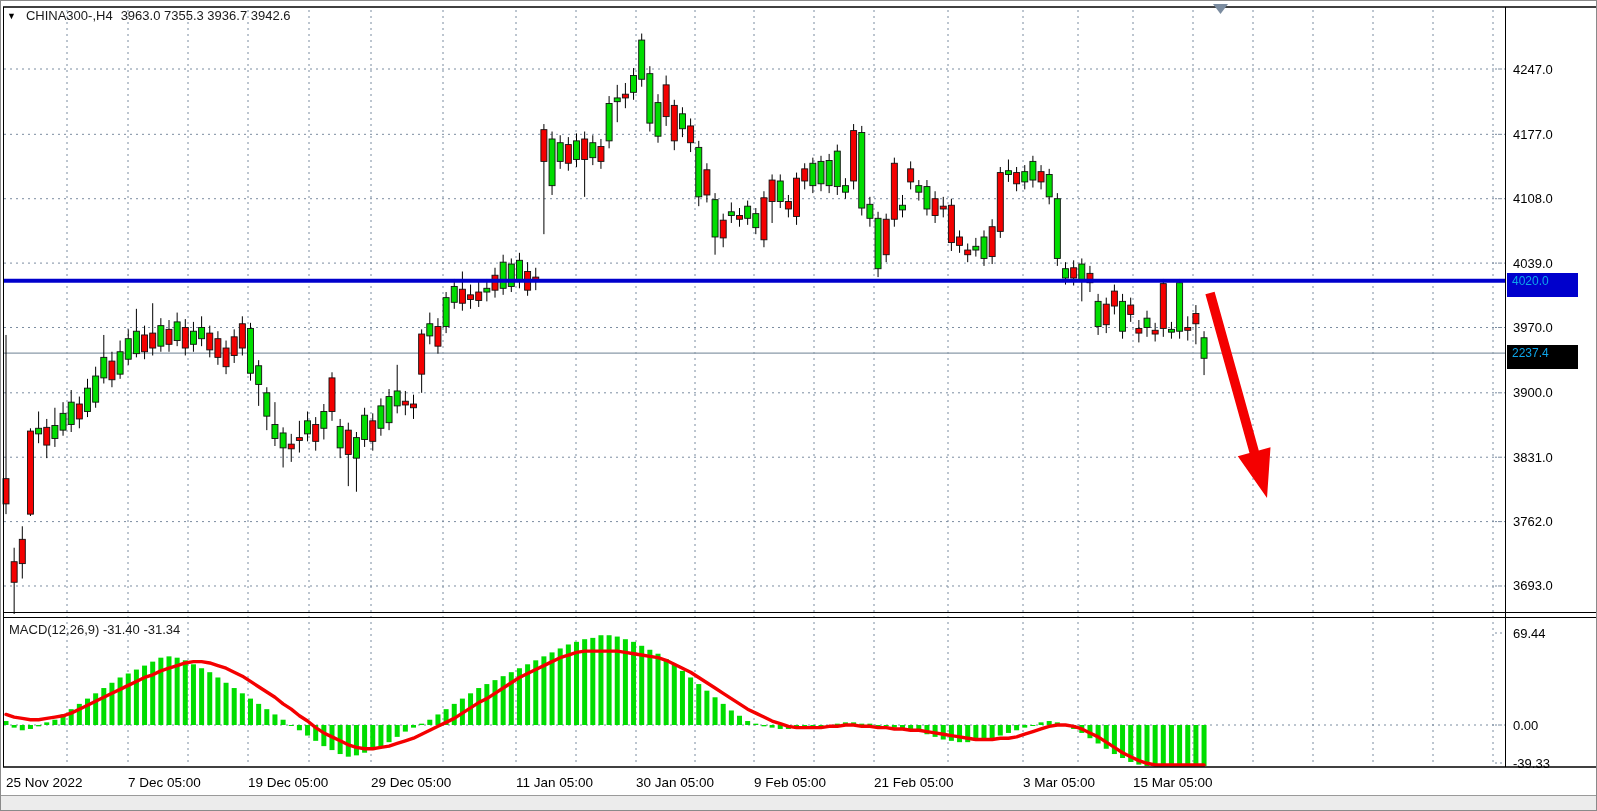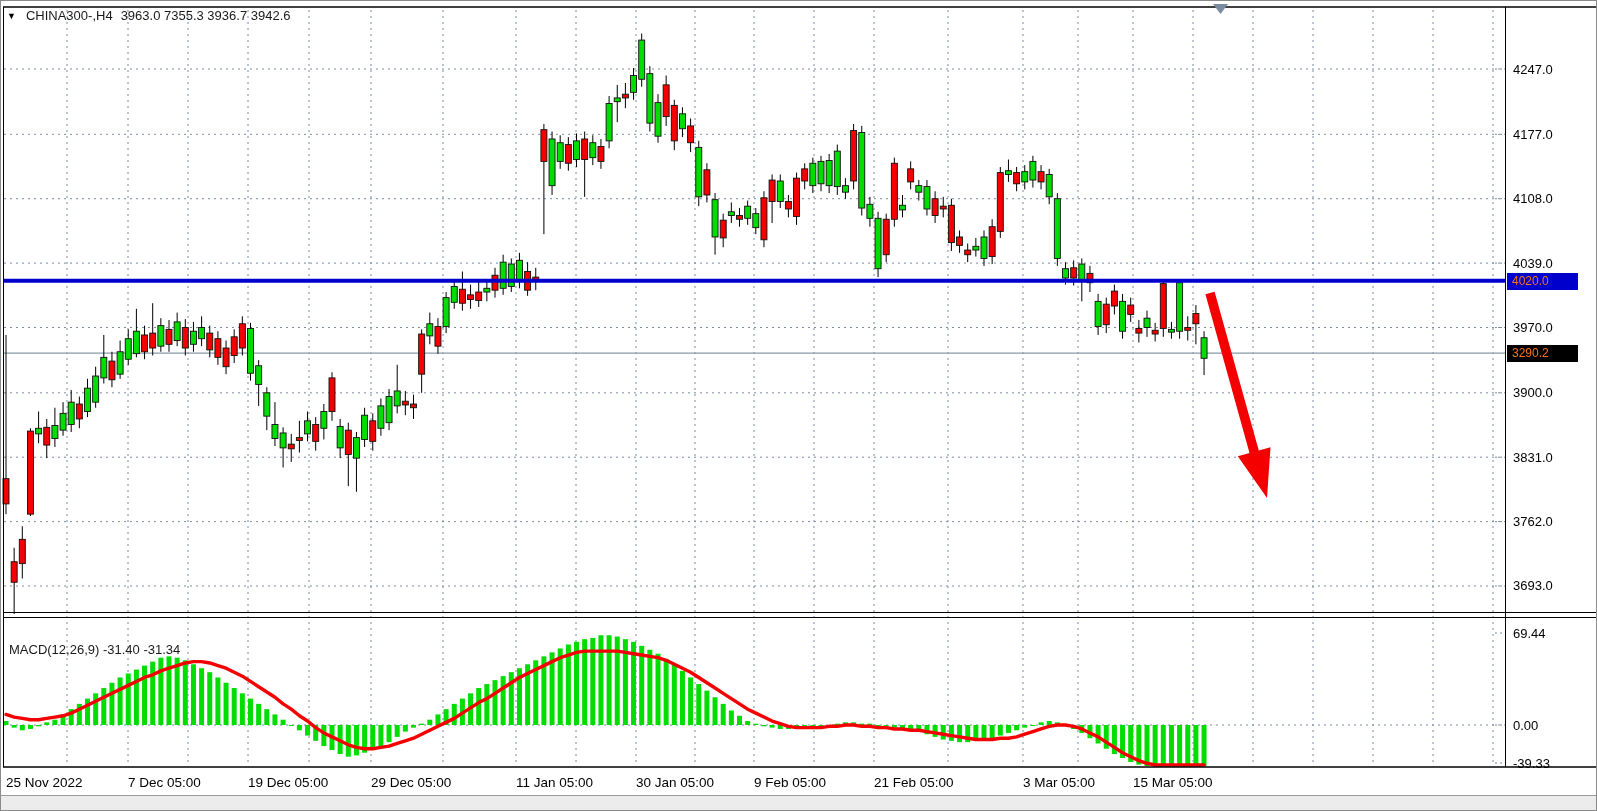--- a/index.html
+++ b/index.html
@@ -8,25 +8,25 @@
     border:1px solid #8a8a8a;box-sizing:border-box;overflow:hidden;
     font-family:"Liberation Sans","DejaVu Sans",sans-serif;
   }
   #chart{position:absolute;left:0;top:0;}
   .titlebar{
     position:absolute;left:6px;top:7px;display:flex;align-items:center;gap:8px;
     font-size:13px;color:#1a1a1a;white-space:nowrap;z-index:5;
   }
   .titlebar .tri{font-size:9px;color:#000;margin-right:2px;}
   .macd-label{
-    position:absolute;left:8px;top:621px;font-size:13px;color:#1a1a1a;z-index:5;white-space:nowrap;margin-top:20px;
+    position:absolute;left:8px;top:621px;font-size:13px;color:#1a1a1a;z-index:5;white-space:nowrap;
   }
   .price-tag{
-    position:absolute;left:1506px;width:66px;height:17px;line-height:16px;
-    color:#f97316;font-size:12px;padding-left:5px;z-index:6;
+    position:absolute;left:1506px;width:66px;height:24px;line-height:16px;
+    color:#0ea5e9;font-size:12px;padding-left:5px;z-index:6;
   }
   .bottom-strip{
     position:absolute;left:0;top:794px;width:1597px;height:17px;
     background:#ececec;border-top:1px solid #9a9a9a;z-index:4;
   }
 </style>
 </head>
 <body>
 
 <div class="window">
@@ -558,16 +558,16 @@
 
   <div class="titlebar">
     <span class="tri">▼</span>
     <span>CHINA300-,H4</span>
     <span>3963.0 7355.3 3936.7 3942.6</span>
   </div>
 
   <div class="macd-label">MACD(12,26,9) -31.40 -31.34</div>
 
   <div class="price-tag" id="tag-blue" style="top: 271.836px; background: rgb(0, 0, 204);">4020.0</div>
-  <div class="price-tag" id="tag-black" style="top: 344.066px; background: rgb(0, 0, 0);">3290.2</div>
+  <div class="price-tag" id="tag-black" style="top: 344.066px; background: rgb(0, 0, 0);">2237.4</div>
 
   <div class="bottom-strip"></div>
 </div>
 
 </body></html>

